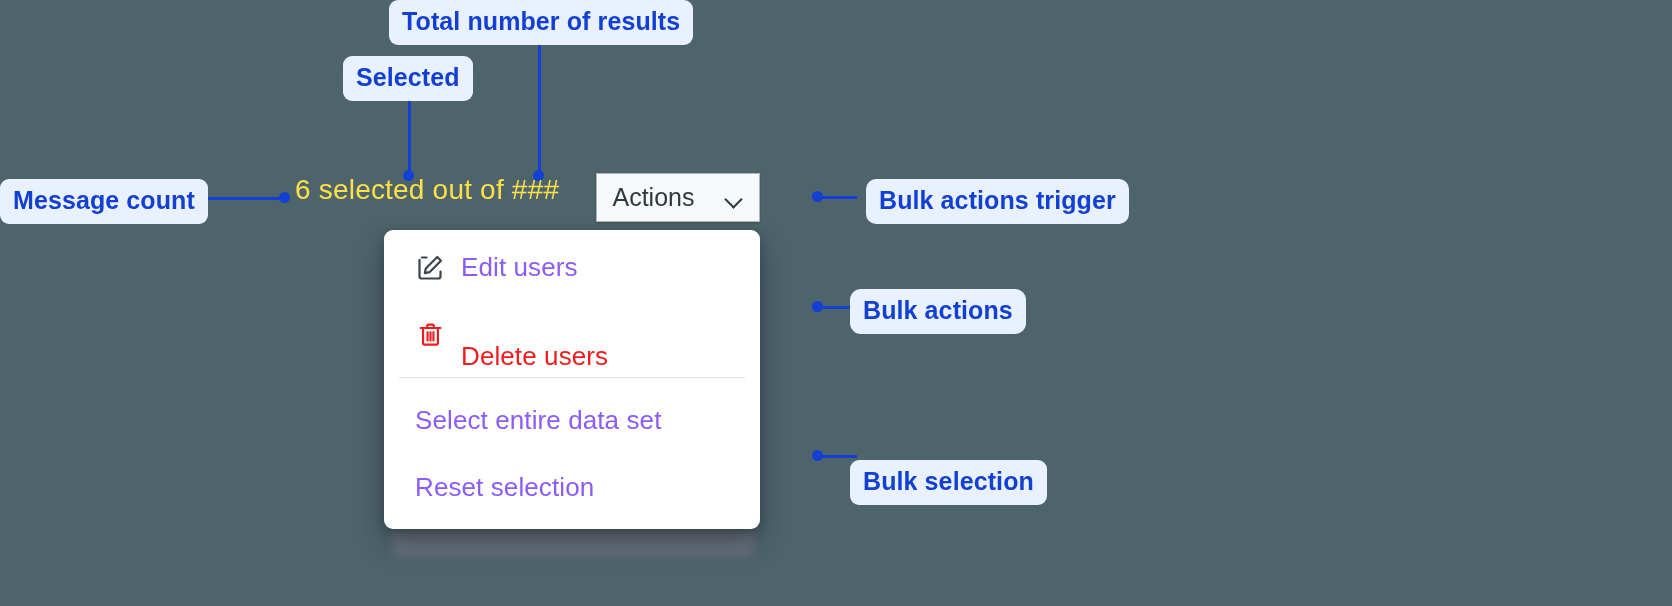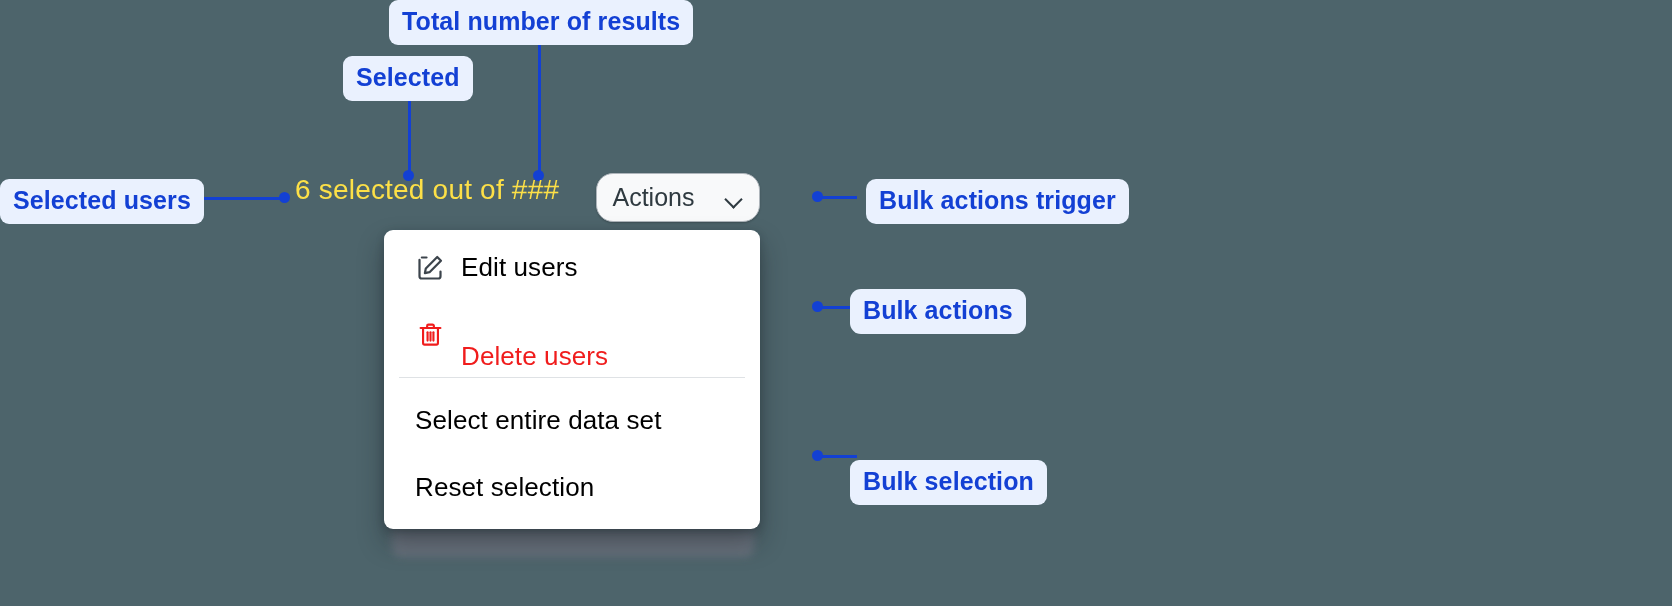--- a/index.html
+++ b/index.html
@@ -69,21 +69,21 @@
 
   
   #actions-button {
     position: absolute;
     left: 596px;
     top: 173px;
     width: 164px;
     height: 49px;
     background: #f8f9fa;
     border: 1px solid #aeb5bb;
-    border-radius: 17px;
+    border-radius: 0;
     box-sizing: border-box;
     display: flex;
     align-items: center;
     justify-content: center;
     gap: 32px;
     box-shadow: 0 1px 2px rgba(0,0,0,0.22);
     cursor: pointer;
   }
   #actions-button .label {
     font-size: 25px;
@@ -133,21 +133,21 @@
     width: 30px;
     height: 30px;
     flex: none;
     margin-right: 16px;
     display: flex;
     align-items: center;
     justify-content: center;
   }
   .menu-item .mi-label {
     font-size: 26px;
-    color: #000000;
+    color: #8b5cf6;
     letter-spacing: 0.1px;
   }
   .menu-item.danger .mi-label { color: #f01c1c; margin-top: 44px; }
 
   .menu-item.noicon { padding-left: 31px; align-items: center; }
 
   .menu-sep {
     height: 1px;
     background: #dfe2e5;
     margin: 9px 15px 9px 15px;
@@ -186,21 +186,21 @@
   <div class="conn-h" style="left:817px; top:306px; width:40px;"></div>
   <div class="dot" style="left:812px; top:301px;"></div>
 
   <div class="conn-h" style="left:817px; top:455px; width:40px;"></div>
   <div class="dot" style="left:812px; top:450px;"></div>
 
   <div class="badge" style="left:389px; top:0px;">Total number of results</div>
 
   <div class="badge" style="left:343px; top:56px;">Selected</div>
 
-  <div class="badge" style="left:0px; top:179px;">Selected users</div>
+  <div class="badge" style="left:0px; top:179px;">Message count</div>
 
   <div class="badge" style="left:866px; top:179px;border-radius:10px;">Bulk actions trigger</div>
 
   <div class="badge" style="left:850px; top:289px;border-radius:11px;">Bulk actions</div>
 
   <div class="badge" style="left:850px; top:460px;">Bulk selection</div>
 
   <div id="selected-text">6 selected out of ###</div>
 
   <div id="actions-button">

